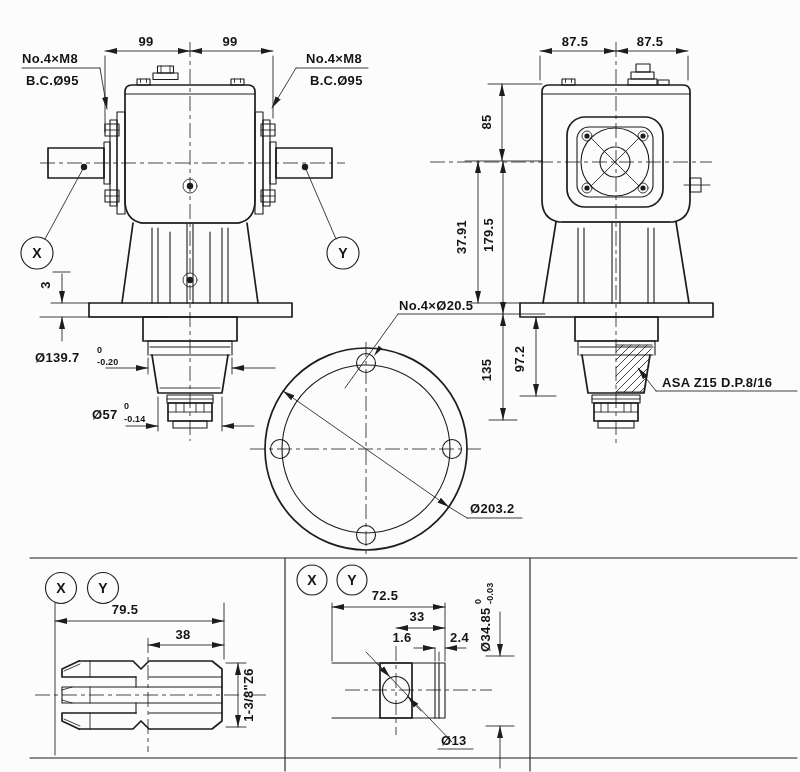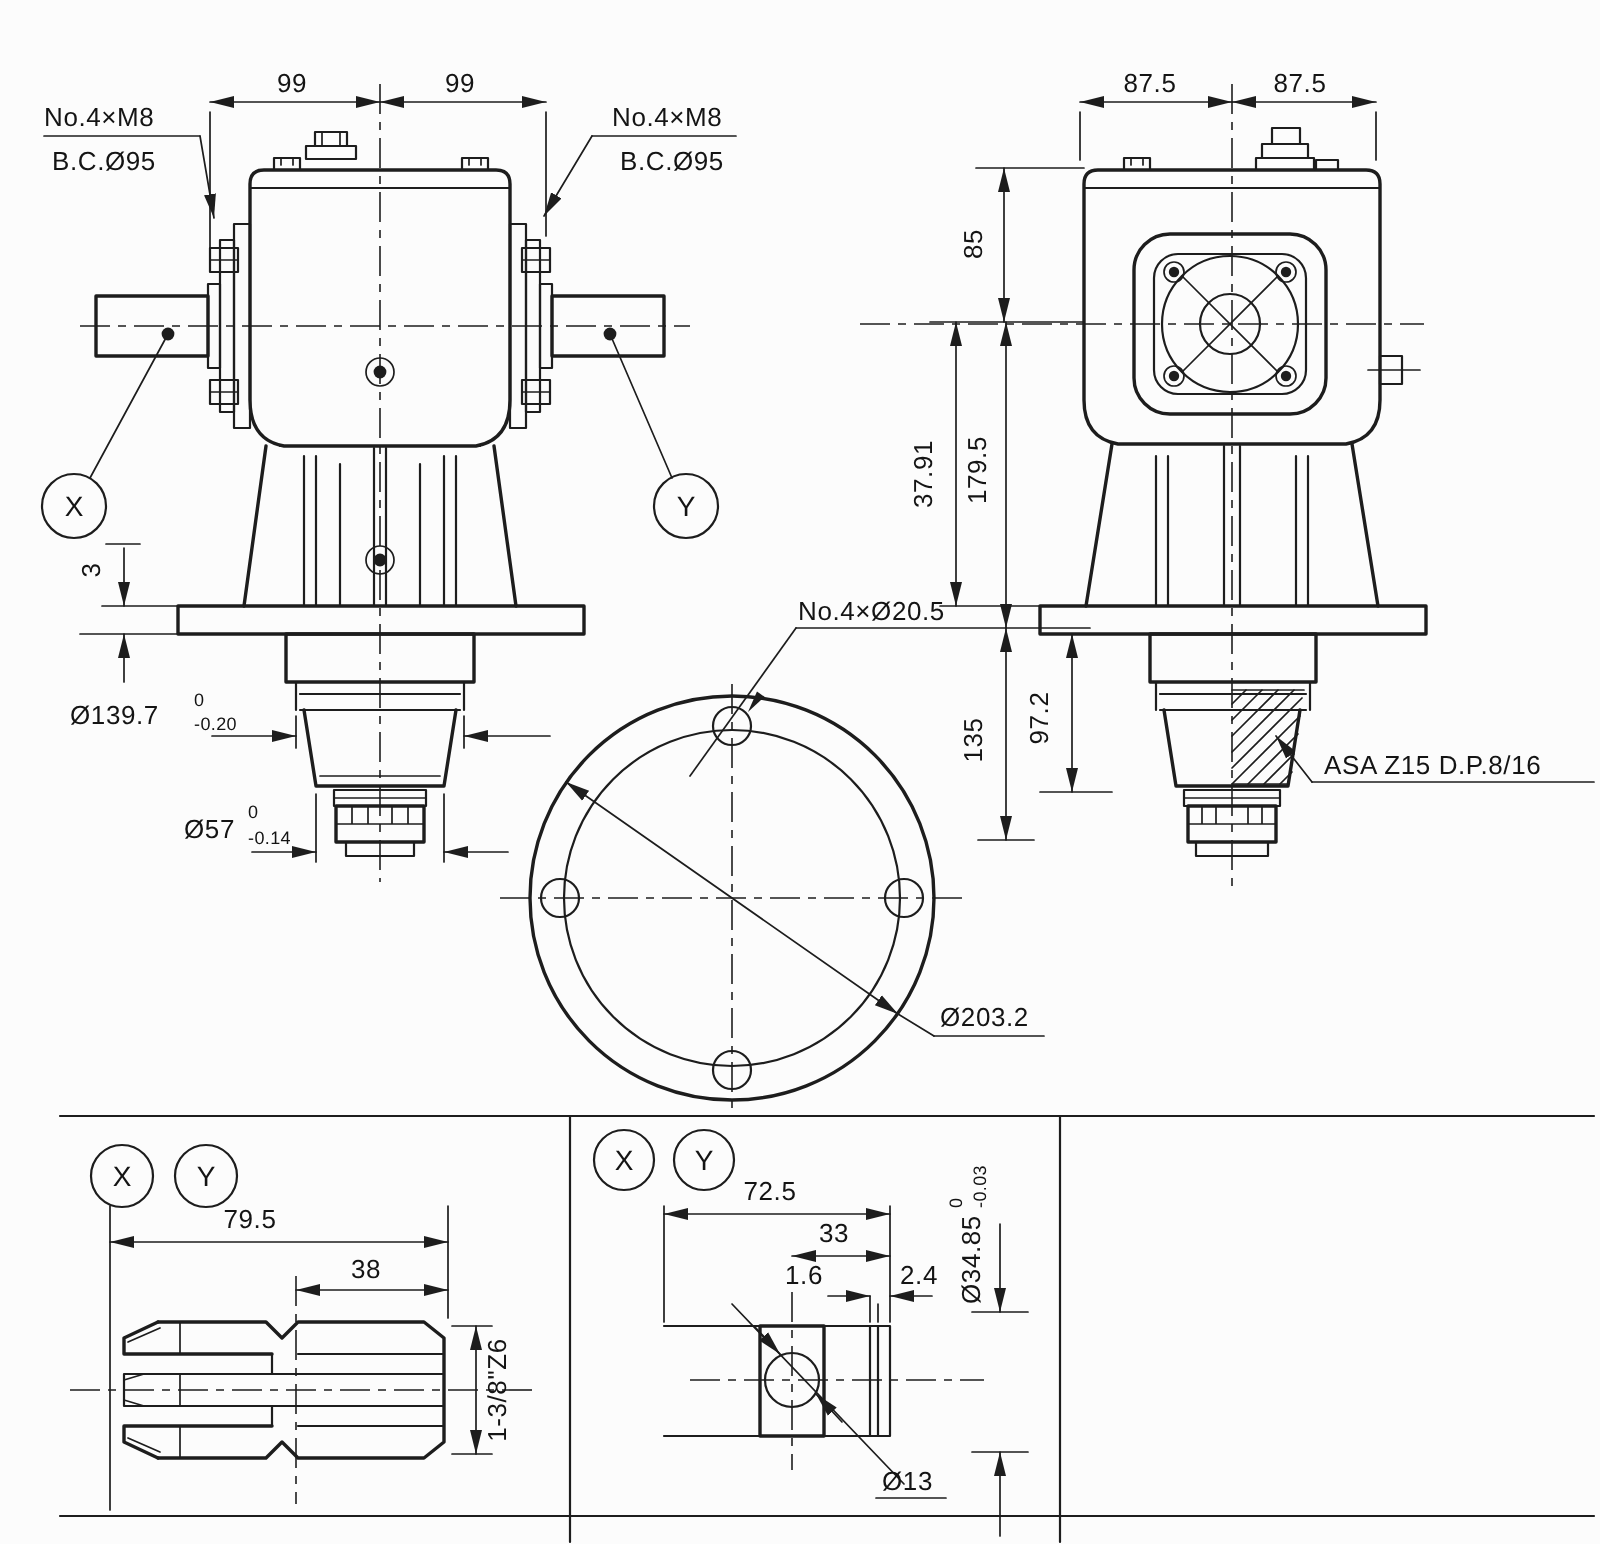--- a/index.html
+++ b/index.html
@@ -1,16 +1,16 @@
 <!DOCTYPE html>
 <html><head>
 <meta charset="utf-8">
 <style>
   html,body{margin:0;padding:0;background:#f4f4f4;}
-  .page{position:relative;width:800px;height:772px;background:#fcfcfc;margin:0 auto;overflow:hidden;}
+  .page{position:relative;width:800px;height:772px;background:#fcfcfc;margin:0 auto;overflow:hidden;font-weight:bold;}
   svg{display:block;}
   .o{fill:none;stroke:#1d1d1d;stroke-width:1.7;stroke-linejoin:round;stroke-linecap:round;}
   .m{fill:none;stroke:#1d1d1d;stroke-width:1.1;stroke-linejoin:round;stroke-linecap:round;}
   .t{fill:none;stroke:#1d1d1d;stroke-width:.85;stroke-linecap:round;}
   .c{fill:none;stroke:#1d1d1d;stroke-width:.8;stroke-dasharray:15 4 4 4;}
   .f{fill:#1d1d1d;stroke:none;}
   text{font-family:"Liberation Sans","DejaVu Sans",sans-serif;fill:#141414;font-size:13px;}
   .dt{font-size:13px;letter-spacing:.3px;}
   .tol{font-size:9px;letter-spacing:.2px;}
   .bal{font-size:14px;}

